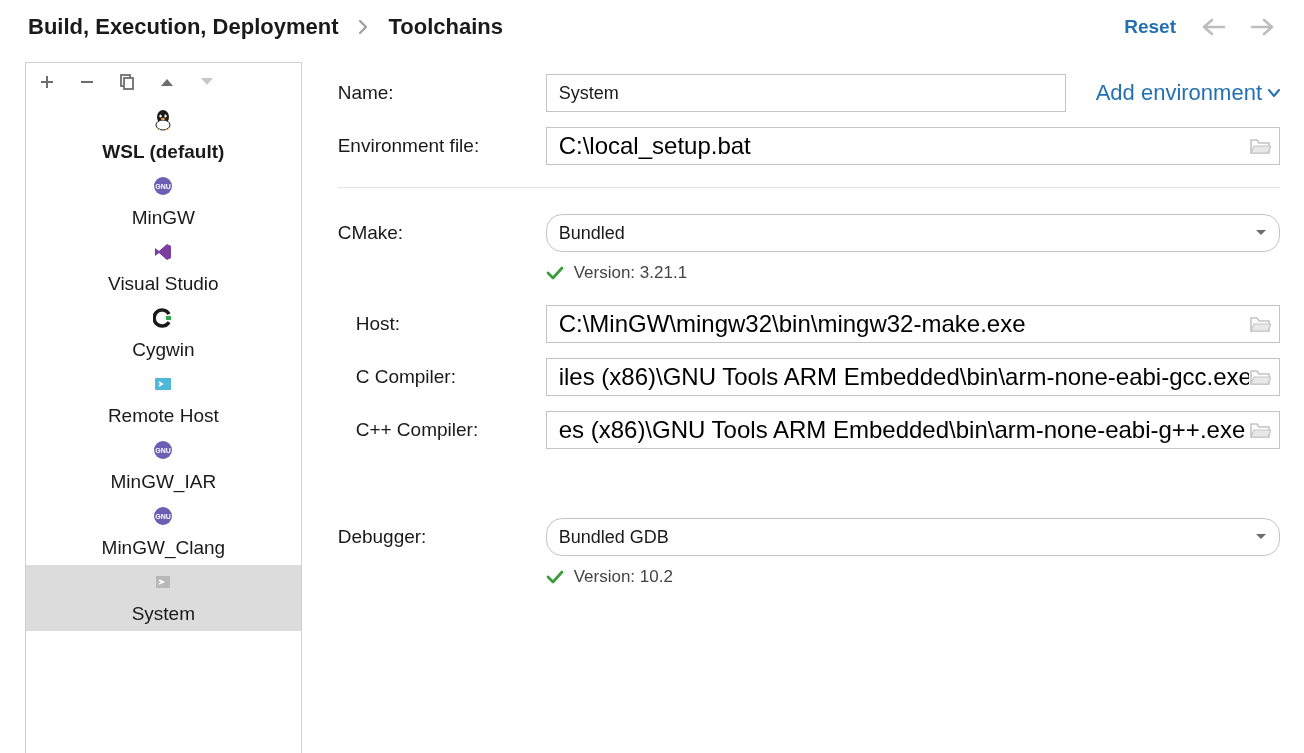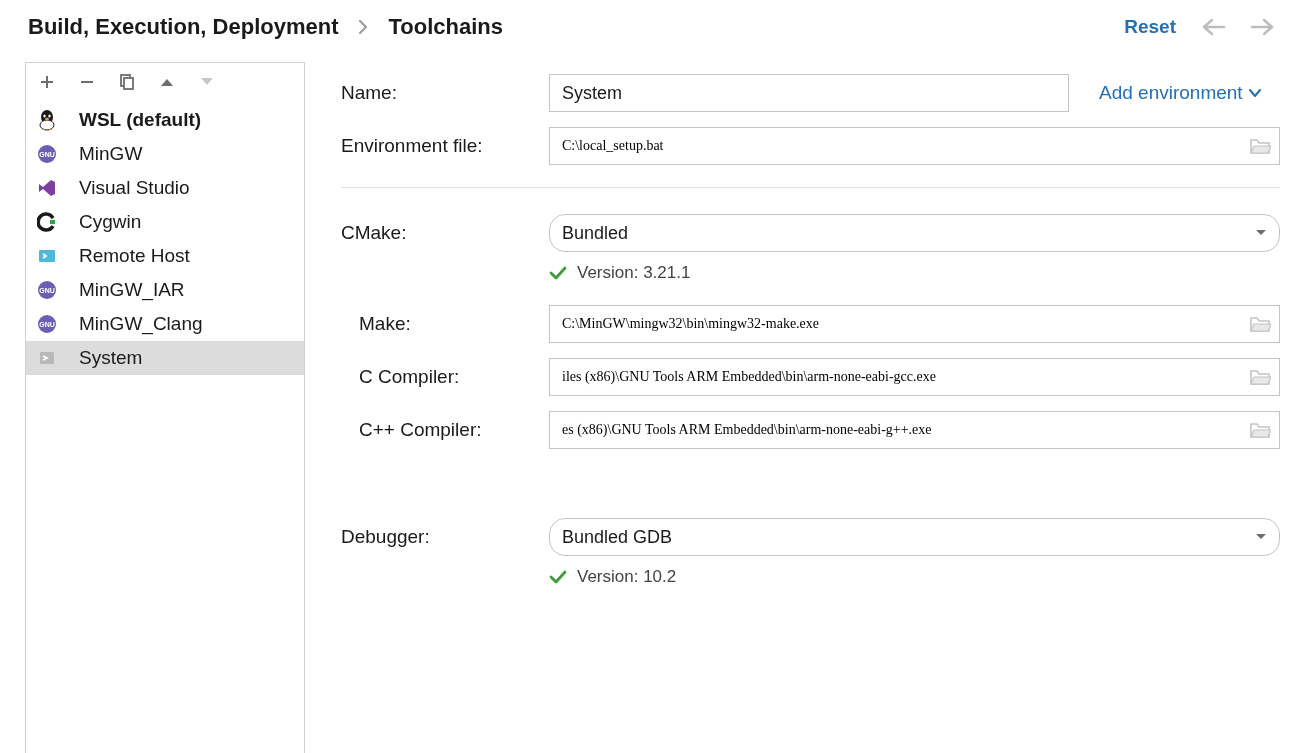--- a/index.html
+++ b/index.html
@@ -75,24 +75,25 @@
       cursor: pointer;
     }
     .tb-icon.disabled { color: #c7c7c7; }
     .sidebar-list {
       flex: 1;
       overflow: auto;
     }
     .sidebar-item {
       display: flex;
       align-items: center;
-      gap: 21px;
+      gap: 10px;
       padding: 6px 10px;
       cursor: pointer;
       font-size: 19px;
+      flex-direction: column;
     }
     .sidebar-item.selected {
       background: #dcdcdc;
     }
     .sidebar-item.bold { font-weight: 700; }
     .sidebar-item .item-icon {
       width: 22px;
       height: 22px;
       display: inline-flex;
       align-items: center;
@@ -135,43 +136,43 @@
     .path-input {
       flex: 1;
       display: flex;
       align-items: center;
       justify-content: space-between;
       padding-right: 8px;
     }
     .path-input input {
       border: none;
       outline: none;
-      font-size: 14px;
-      font-family: Liberation Serif, serif;
+      font-size: 24px;
+      font-family: Liberation Sans, sans-serif;
       flex: 1;
       background: transparent;
     }
     .select-input {
       flex: 1;
       display: flex;
       align-items: center;
       justify-content: space-between;
       cursor: pointer;
       border-radius: 16px;
     }
     .select-caret {
       color: #6e6e6e;
     }
     .folder-icon {
       color: #c8c8c8;
       display: inline-flex;
     }
     .add-env-link {
       color: #2470b3;
-      font-size: 19px;
+      font-size: 22px;
       cursor: pointer;
       display: inline-flex;
       align-items: center;
       gap: 6px;
       margin-left: 18px;
       white-space: nowrap;
     }
     .divider {
       border: none;
       border-top: 1px solid #e3e3e3;
@@ -378,21 +379,21 @@
     <div class="version-row">
       <span class="check-icon">
         <svg width="18" height="16" viewBox="0 0 18 16">
             <path d="M2 8 L7 13 L16 3" stroke="#3b9e3b" stroke-width="2.8" fill="none" stroke-linecap="round" stroke-linejoin="round"></path>
           </svg>
       </span>
       <span>Version: 3.21.1</span>
     </div>
 
     <div class="form-row indent">
-      <div class="form-label">Make:</div>
+      <div class="form-label">Host:</div>
       <div class="form-control">
         <div class="path-input">
           <input value="C:\MinGW\mingw32\bin\mingw32-make.exe" style="">
           <span class="folder-icon">
             <svg width="22" height="18" viewBox="0 0 22 18">
                 <path d="M2 3 H8 L10 6 H20 V16 H2 Z" fill="none" stroke="#c4c4c4" stroke-width="1.6"></path>
                 <path d="M2 16 L5 9 H22 L19 16 Z" fill="#e8e8e8" stroke="#c4c4c4" stroke-width="1.2"></path>
               </svg>
           </span>
         </div>

